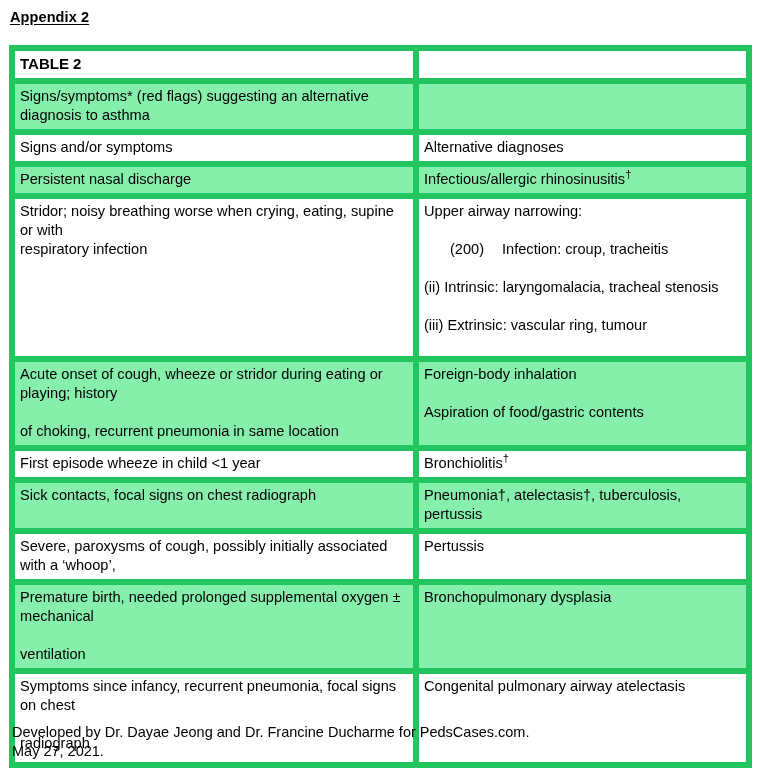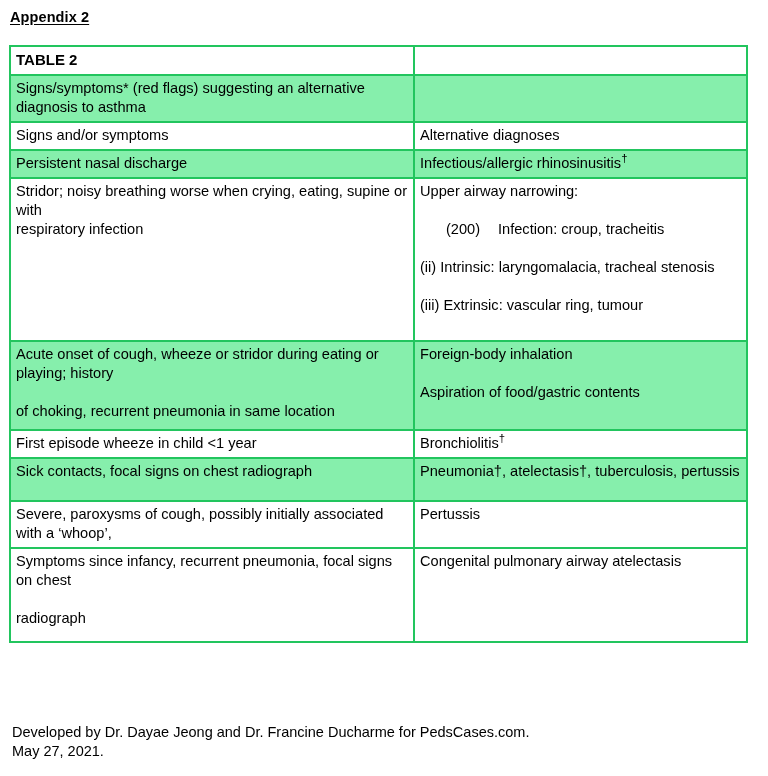--- a/index.html
+++ b/index.html
@@ -47,21 +47,21 @@
     width: 737px;
     border-collapse: collapse;
     table-layout: fixed;
     font-size: 14.6px;
     line-height: 19px;
   }
   table.redflags col.c1 { width: 404px; }
   table.redflags col.c2 { width: 333px; }
 
   table.redflags td {
-    border: 2px solid #22c55e;
+    border: 6px solid #22c55e;
     vertical-align: top;
     padding: 3px 5px 4px 5px;
     box-sizing: border-box;
   }
   
   tr.shade td { background: #86efac; }
   tr.plain td { background: #ffffff; }
 
   .cell-title {
     font-weight: bold;
@@ -213,20 +213,30 @@
 
         <tr class="plain r-severe">
           <td>
             <span>Severe, paroxysms of cough, possibly initially associated with a ‘whoop’,</span>
           </td>
           <td>
             <span>Pertussis</span>
           </td>
         </tr>
 
+        <tr class="shade r-premature">
+          <td>
+            <span class="blk">Premature birth, needed prolonged supplemental oxygen ± mechanical</span>
+            <span class="gap"></span>
+            <span class="blk">ventilation</span>
+          </td>
+          <td>
+            <span>Bronchopulmonary dysplasia</span>
+          </td>
+        </tr>
 
         <tr class="plain r-infancy">
           <td>
             <span class="blk">Symptoms since infancy, recurrent pneumonia, focal signs on chest</span>
             <span class="gap"></span>
             <span class="blk">radiograph</span>
           </td>
           <td>
             <span>Congenital pulmonary airway atelectasis</span>
           </td>

